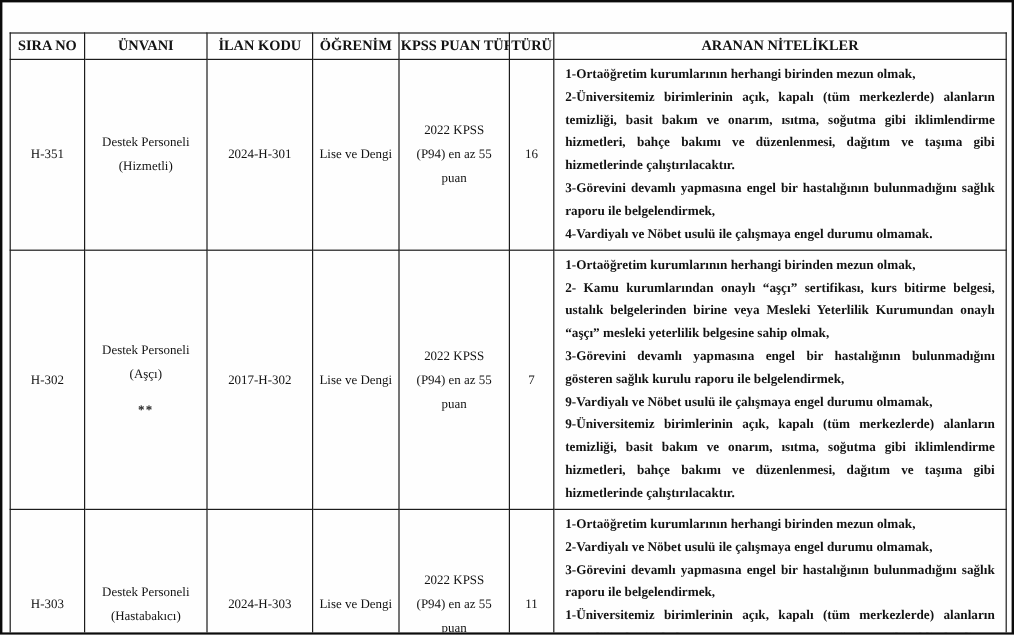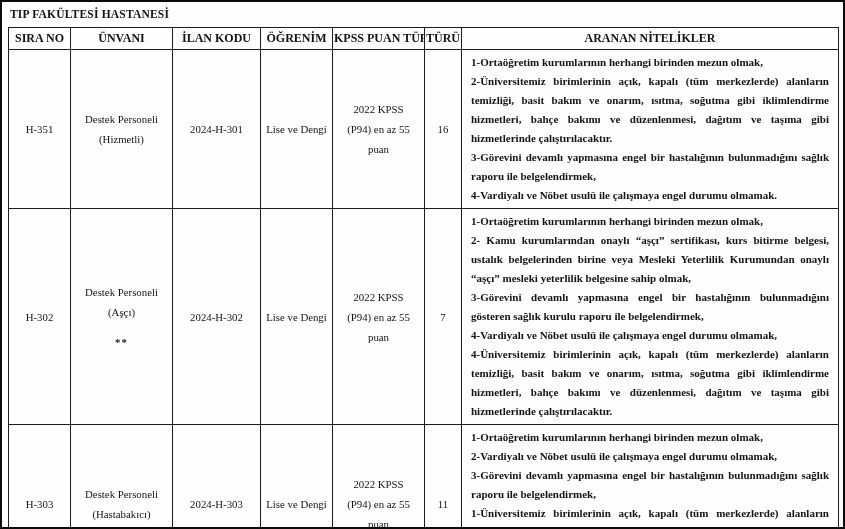--- a/index.html
+++ b/index.html
@@ -39,21 +39,20 @@
   }
   tr.r1 { height:135px; }
   tr.r2 { height:206px; }
   tr.r3 { height:131px; }
   tr.hd { height:20px; }
 </style>
 </head>
 <body>
 
 <div class="page">
-  <div class="doc-title">TIP FAKÜLTESİ HASTANESİ</div>
 
   <table class="jobs">
     <colgroup>
       <col style="width:62px">
         <col style="width:102px">
         <col style="width:88px">
       <col style="width:72px">
         <col style="width:92px">
         <col style="width:37px">
       <col style="width:377px">
@@ -93,34 +92,34 @@
         </td>
       </tr>
 
       <tr class="r2">
         <td class="c">H-302</td>
         <td class="c stack">
           <div>Destek Personeli</div>
           <div>(Aşçı)</div>
           <div class="unvan-note">**</div>
         </td>
-        <td class="c">2024-H-302</td>
+        <td class="c">2017-H-302</td>
         <td class="c">Lise ve Dengi</td>
         <td class="c stack">
           <div>2022 KPSS</div>
           <div>(P94) en az 55</div>
           <div>puan</div>
         </td>
         <td class="c">7</td>
         <td class="req">
           <p>1-Ortaöğretim kurumlarının herhangi birinden mezun olmak,</p>
           <p>2- Kamu kurumlarından onaylı “aşçı” sertifikası, kurs bitirme belgesi, ustalık belgelerinden birine veya Mesleki Yeterlilik Kurumundan onaylı “aşçı” mesleki yeterlilik belgesine sahip olmak,</p>
           <p>3-Görevini devamlı yapmasına engel bir hastalığının bulunmadığını gösteren sağlık kurulu raporu ile belgelendirmek,</p>
-          <p>4-Vardiyalı ve Nöbet usulü ile çalışmaya engel durumu olmamak,</p>
-          <p>4-Üniversitemiz birimlerinin açık, kapalı (tüm merkezlerde) alanların temizliği, basit bakım ve onarım, ısıtma, soğutma gibi iklimlendirme hizmetleri, bahçe bakımı ve düzenlenmesi, dağıtım ve taşıma gibi hizmetlerinde çalıştırılacaktır.</p>
+          <p>9-Vardiyalı ve Nöbet usulü ile çalışmaya engel durumu olmamak,</p>
+          <p>9-Üniversitemiz birimlerinin açık, kapalı (tüm merkezlerde) alanların temizliği, basit bakım ve onarım, ısıtma, soğutma gibi iklimlendirme hizmetleri, bahçe bakımı ve düzenlenmesi, dağıtım ve taşıma gibi hizmetlerinde çalıştırılacaktır.</p>
         </td>
       </tr>
 
       <tr class="r3">
         <td class="c">H-303</td>
         <td class="c stack">
           <div>Destek Personeli</div>
           <div>(Hastabakıcı)</div>
         </td>
         <td class="c">2024-H-303</td>

